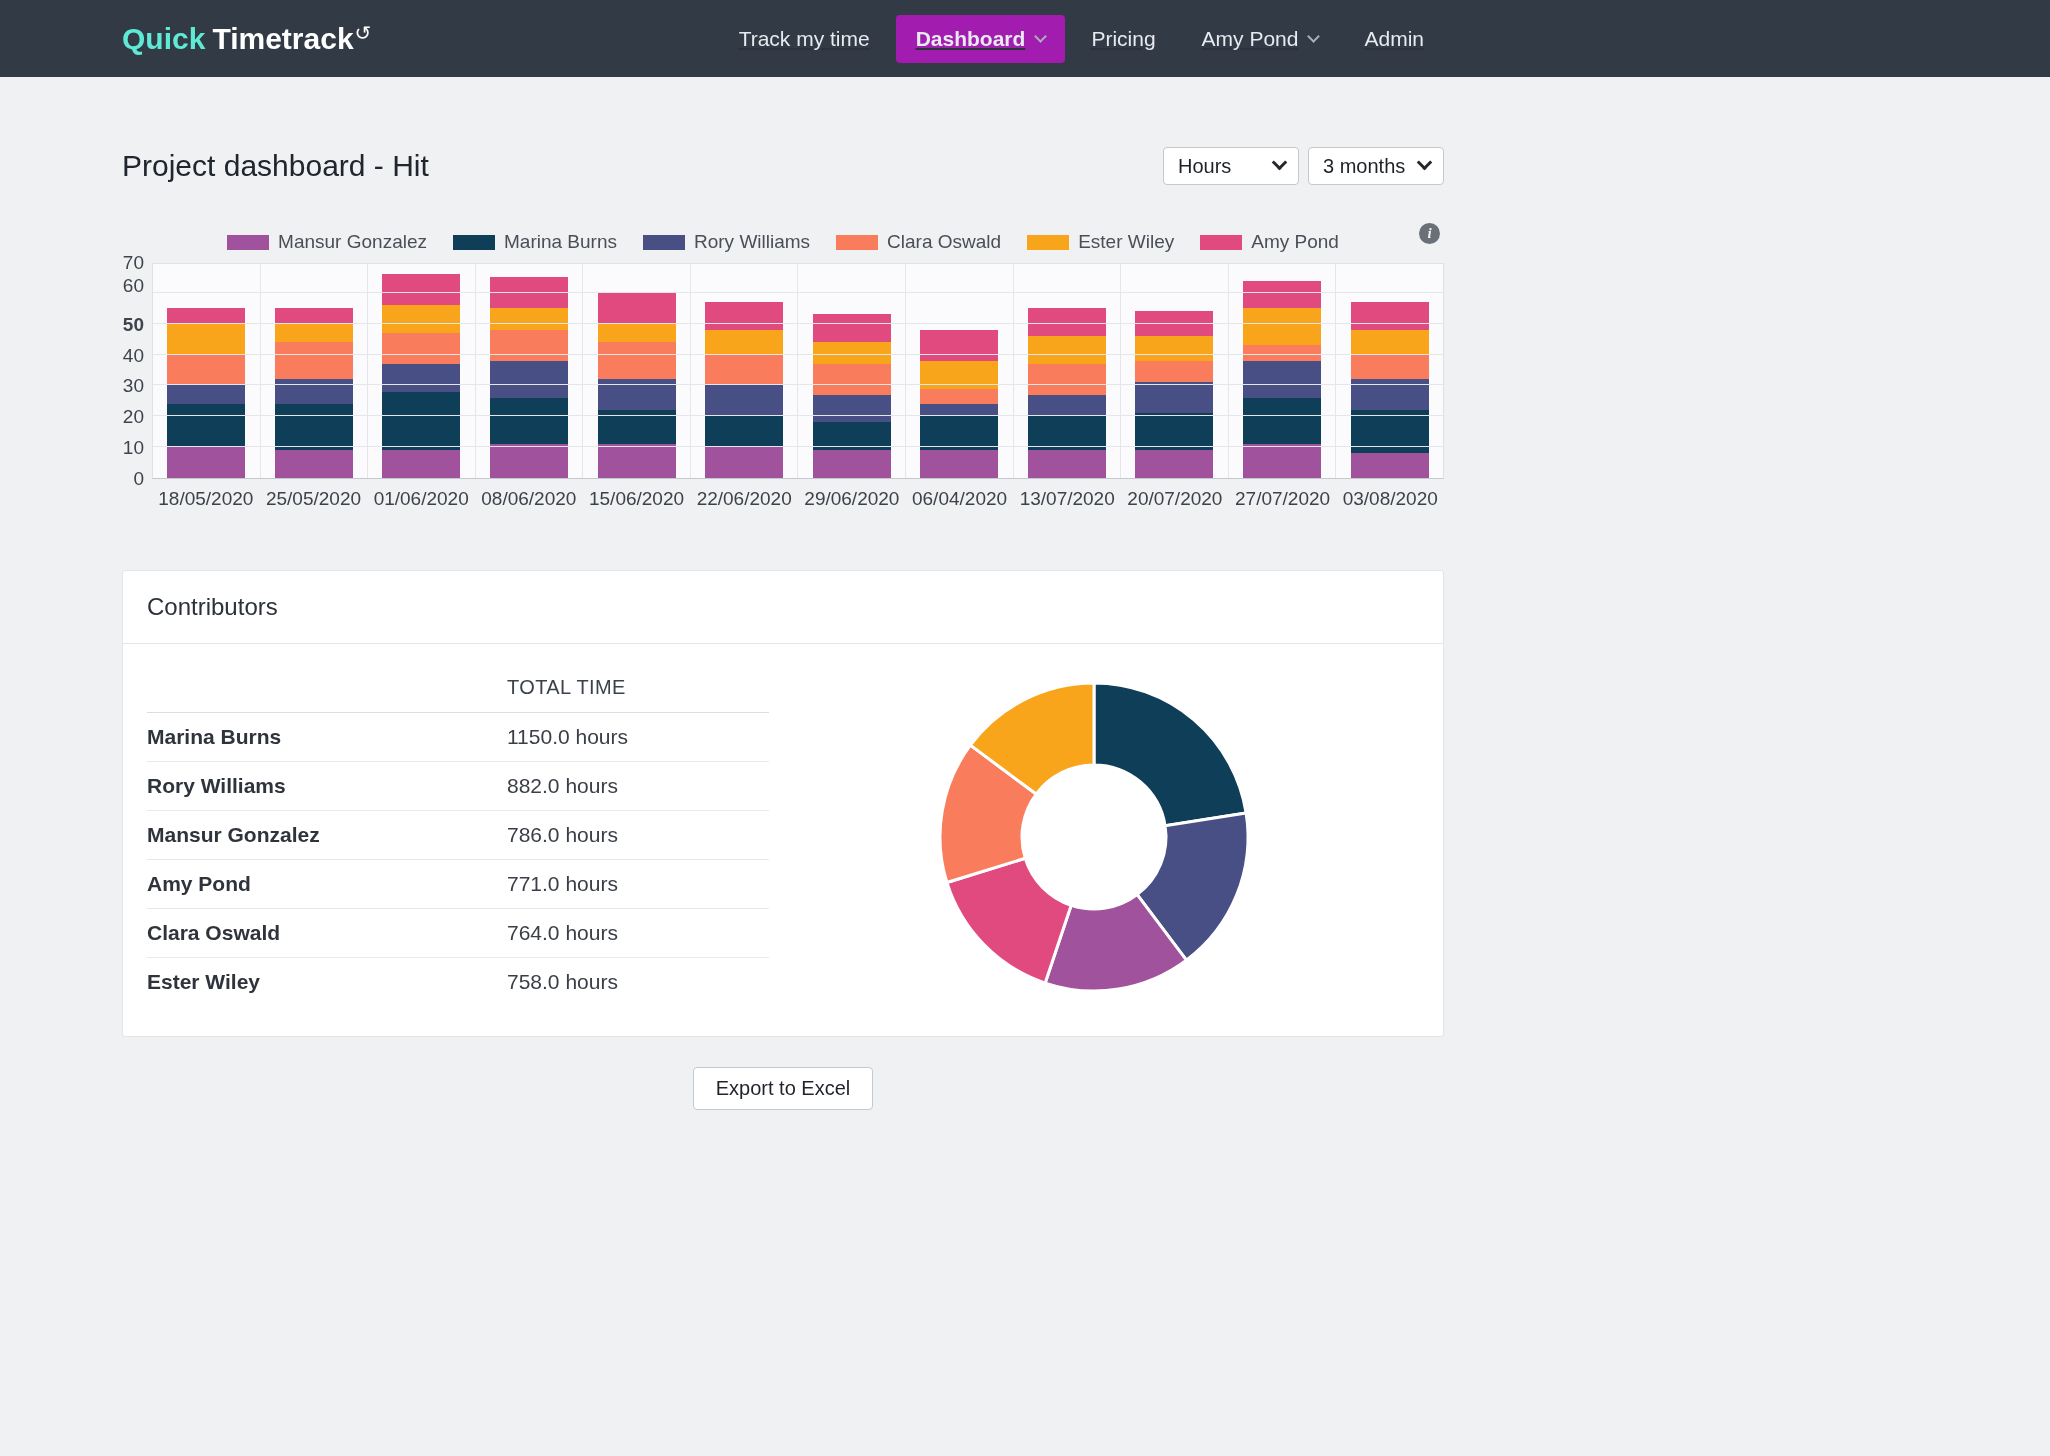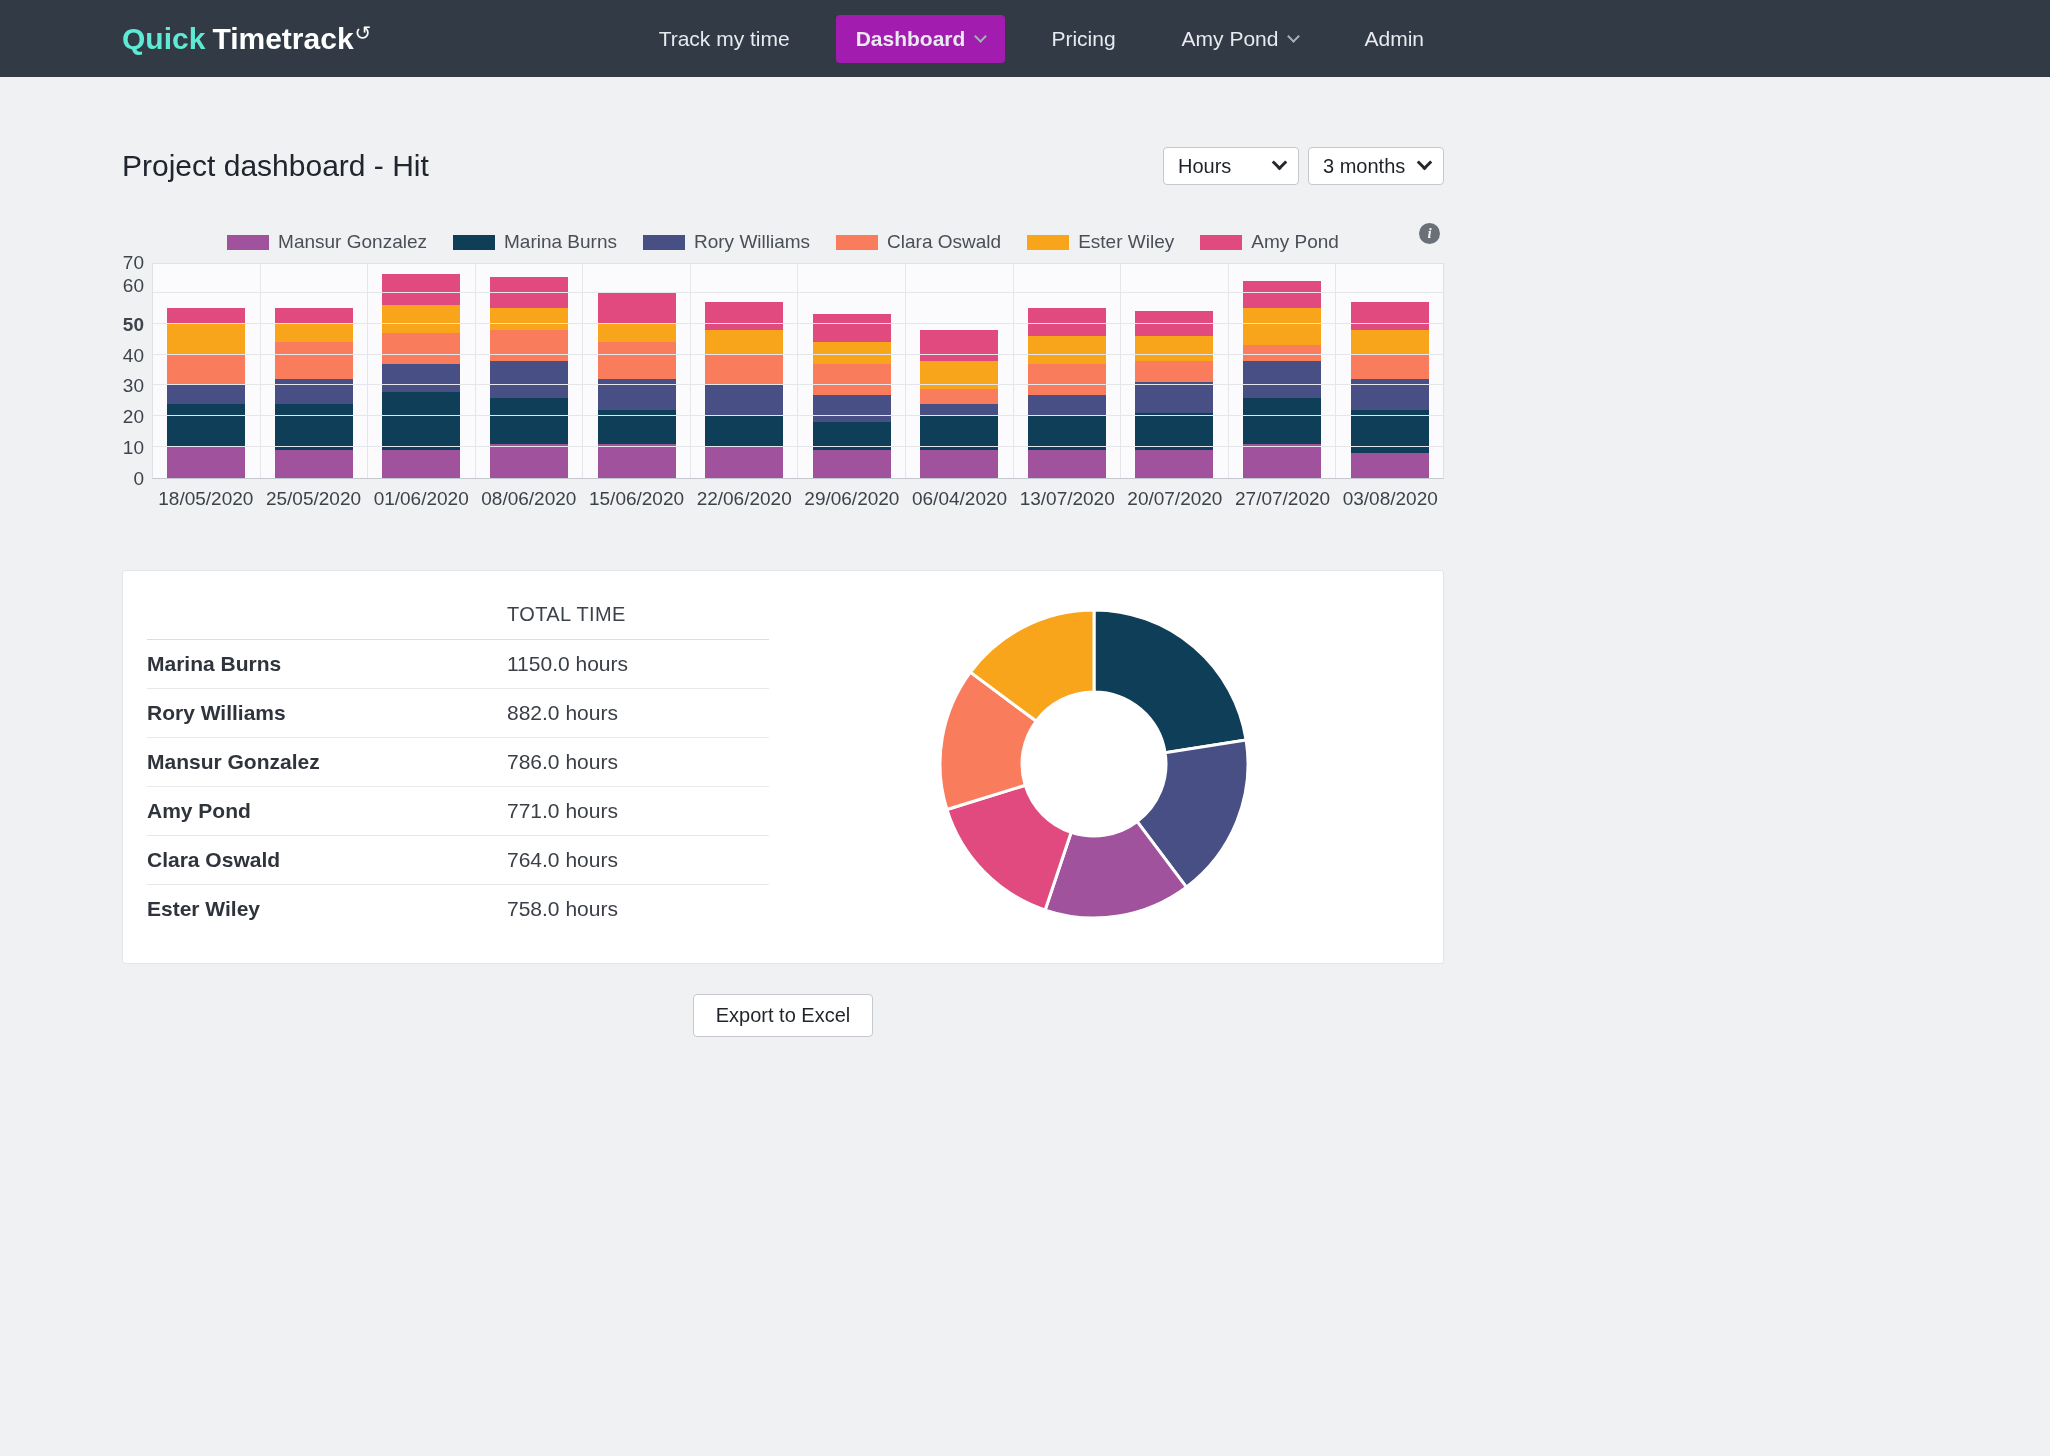--- a/index.html
+++ b/index.html
@@ -14,21 +14,21 @@
   
   .navbar { background: #323a45; height: 77px; }
   .nav-inner {
     width: 1322px; margin-left: 122px; height: 100%;
     display: flex; align-items: center; justify-content: space-between;
   }
   .brand { font-size: 30px; font-weight: 700; color: #fff; cursor: pointer; white-space: nowrap; }
   .brand-quick { color: #5eead4; }
   .brand-rest { margin-left: 7px; }
   .brand-icon { font-size: 20px; position: relative; top: -9px; margin-left: 1px; font-weight: 400; display: inline-block; }
-  .nav-menu { display: flex; align-items: center; gap: 26px; }
+  .nav-menu { display: flex; align-items: center; gap: 6px; text-decoration: underline; }
   .nav-item {
     color: #e7eaee; font-size: 21px; padding: 12px 20px; border-radius: 4px;
     display: flex; align-items: center; cursor: pointer; white-space: nowrap;
   }
   .nav-item.active { background: #a21caf; font-weight: 700; }
   .chev {
     display: inline-block; width: 9px; height: 9px;
     border-right: 2px solid #a9b0ba; border-bottom: 2px solid #a9b0ba;
     transform: rotate(45deg); margin-left: 11px; margin-top: -5px;
   }
@@ -329,20 +329,23 @@
         <div class="x-label">29/06/2020</div>
         <div class="x-label">06/04/2020</div>
         <div class="x-label">13/07/2020</div>
         <div class="x-label">20/07/2020</div>
         <div class="x-label">27/07/2020</div>
         <div class="x-label">03/08/2020</div>
       </div>
   </section>
 
   <section class="card">
+    <div class="card-header">
+      <h2>Contributors</h2>
+    </div>
     <div class="card-body">
       <div class="ctable">
         <div class="thead">
           <div class="th-name"></div>
           <div class="th-value">TOTAL TIME</div>
         </div>
         <div class="tbody">
             <div class="trow">
               <div class="td-name">Marina Burns</div>
               <div class="td-value">1150.0 hours</div>

